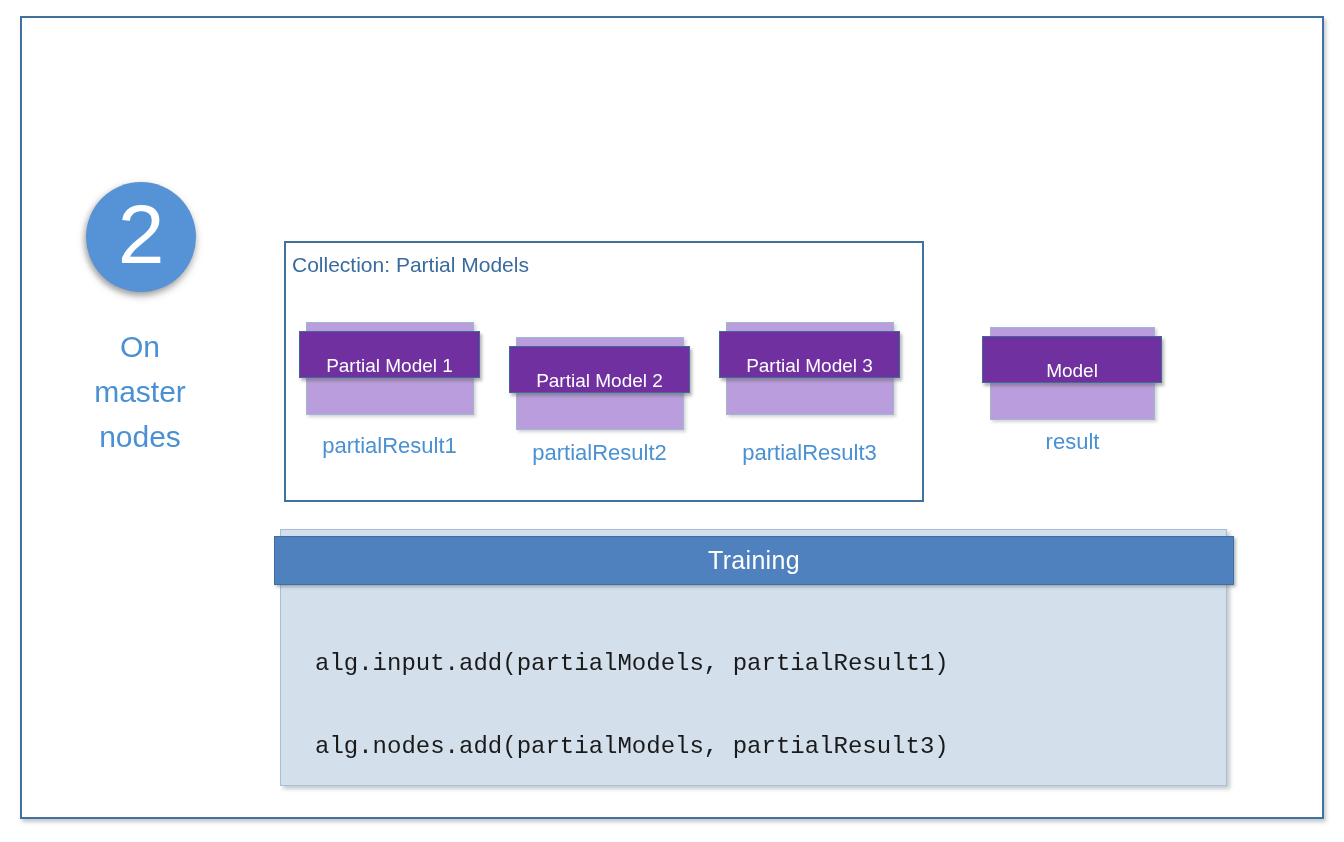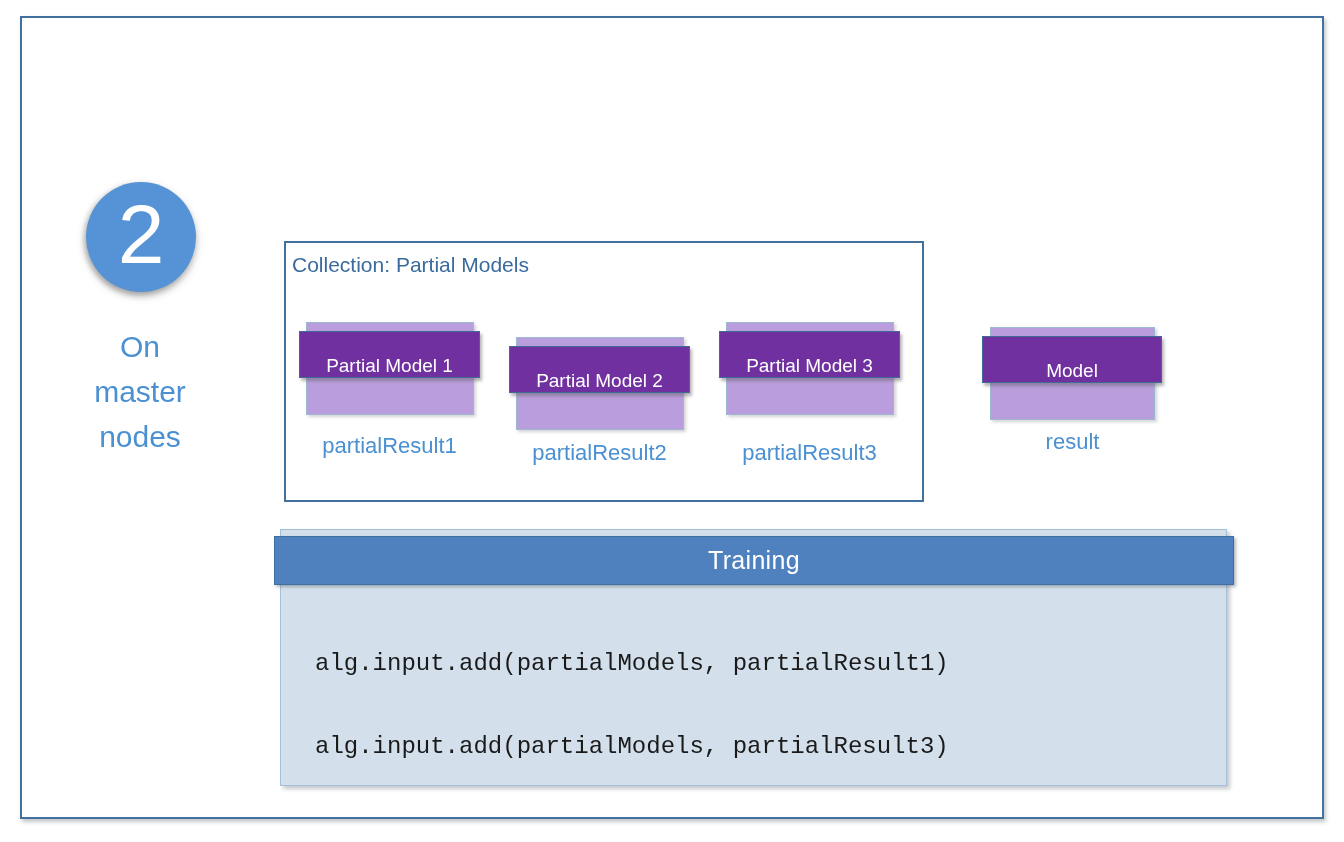--- a/index.html
+++ b/index.html
@@ -131,19 +131,19 @@
   <div class="blue-label lbl2">partialResult2</div>
   <div class="blue-label lbl3">partialResult3</div>
   <div class="blue-label lblr">result</div>
 
   <div class="code-panel"></div>
   <div class="training-bar">
     <span>Training</span>
   </div>
   <div class="code-lines">
     <div>alg.input.add(partialModels, partialResult1)</div>
-    <div>alg.input.add(partialModels, partialResult3)</div>
+    <div>alg.nodes.add(partialModels, partialResult3)</div>
     
     
     
   </div>
 
 </div>
 
 </body></html>

